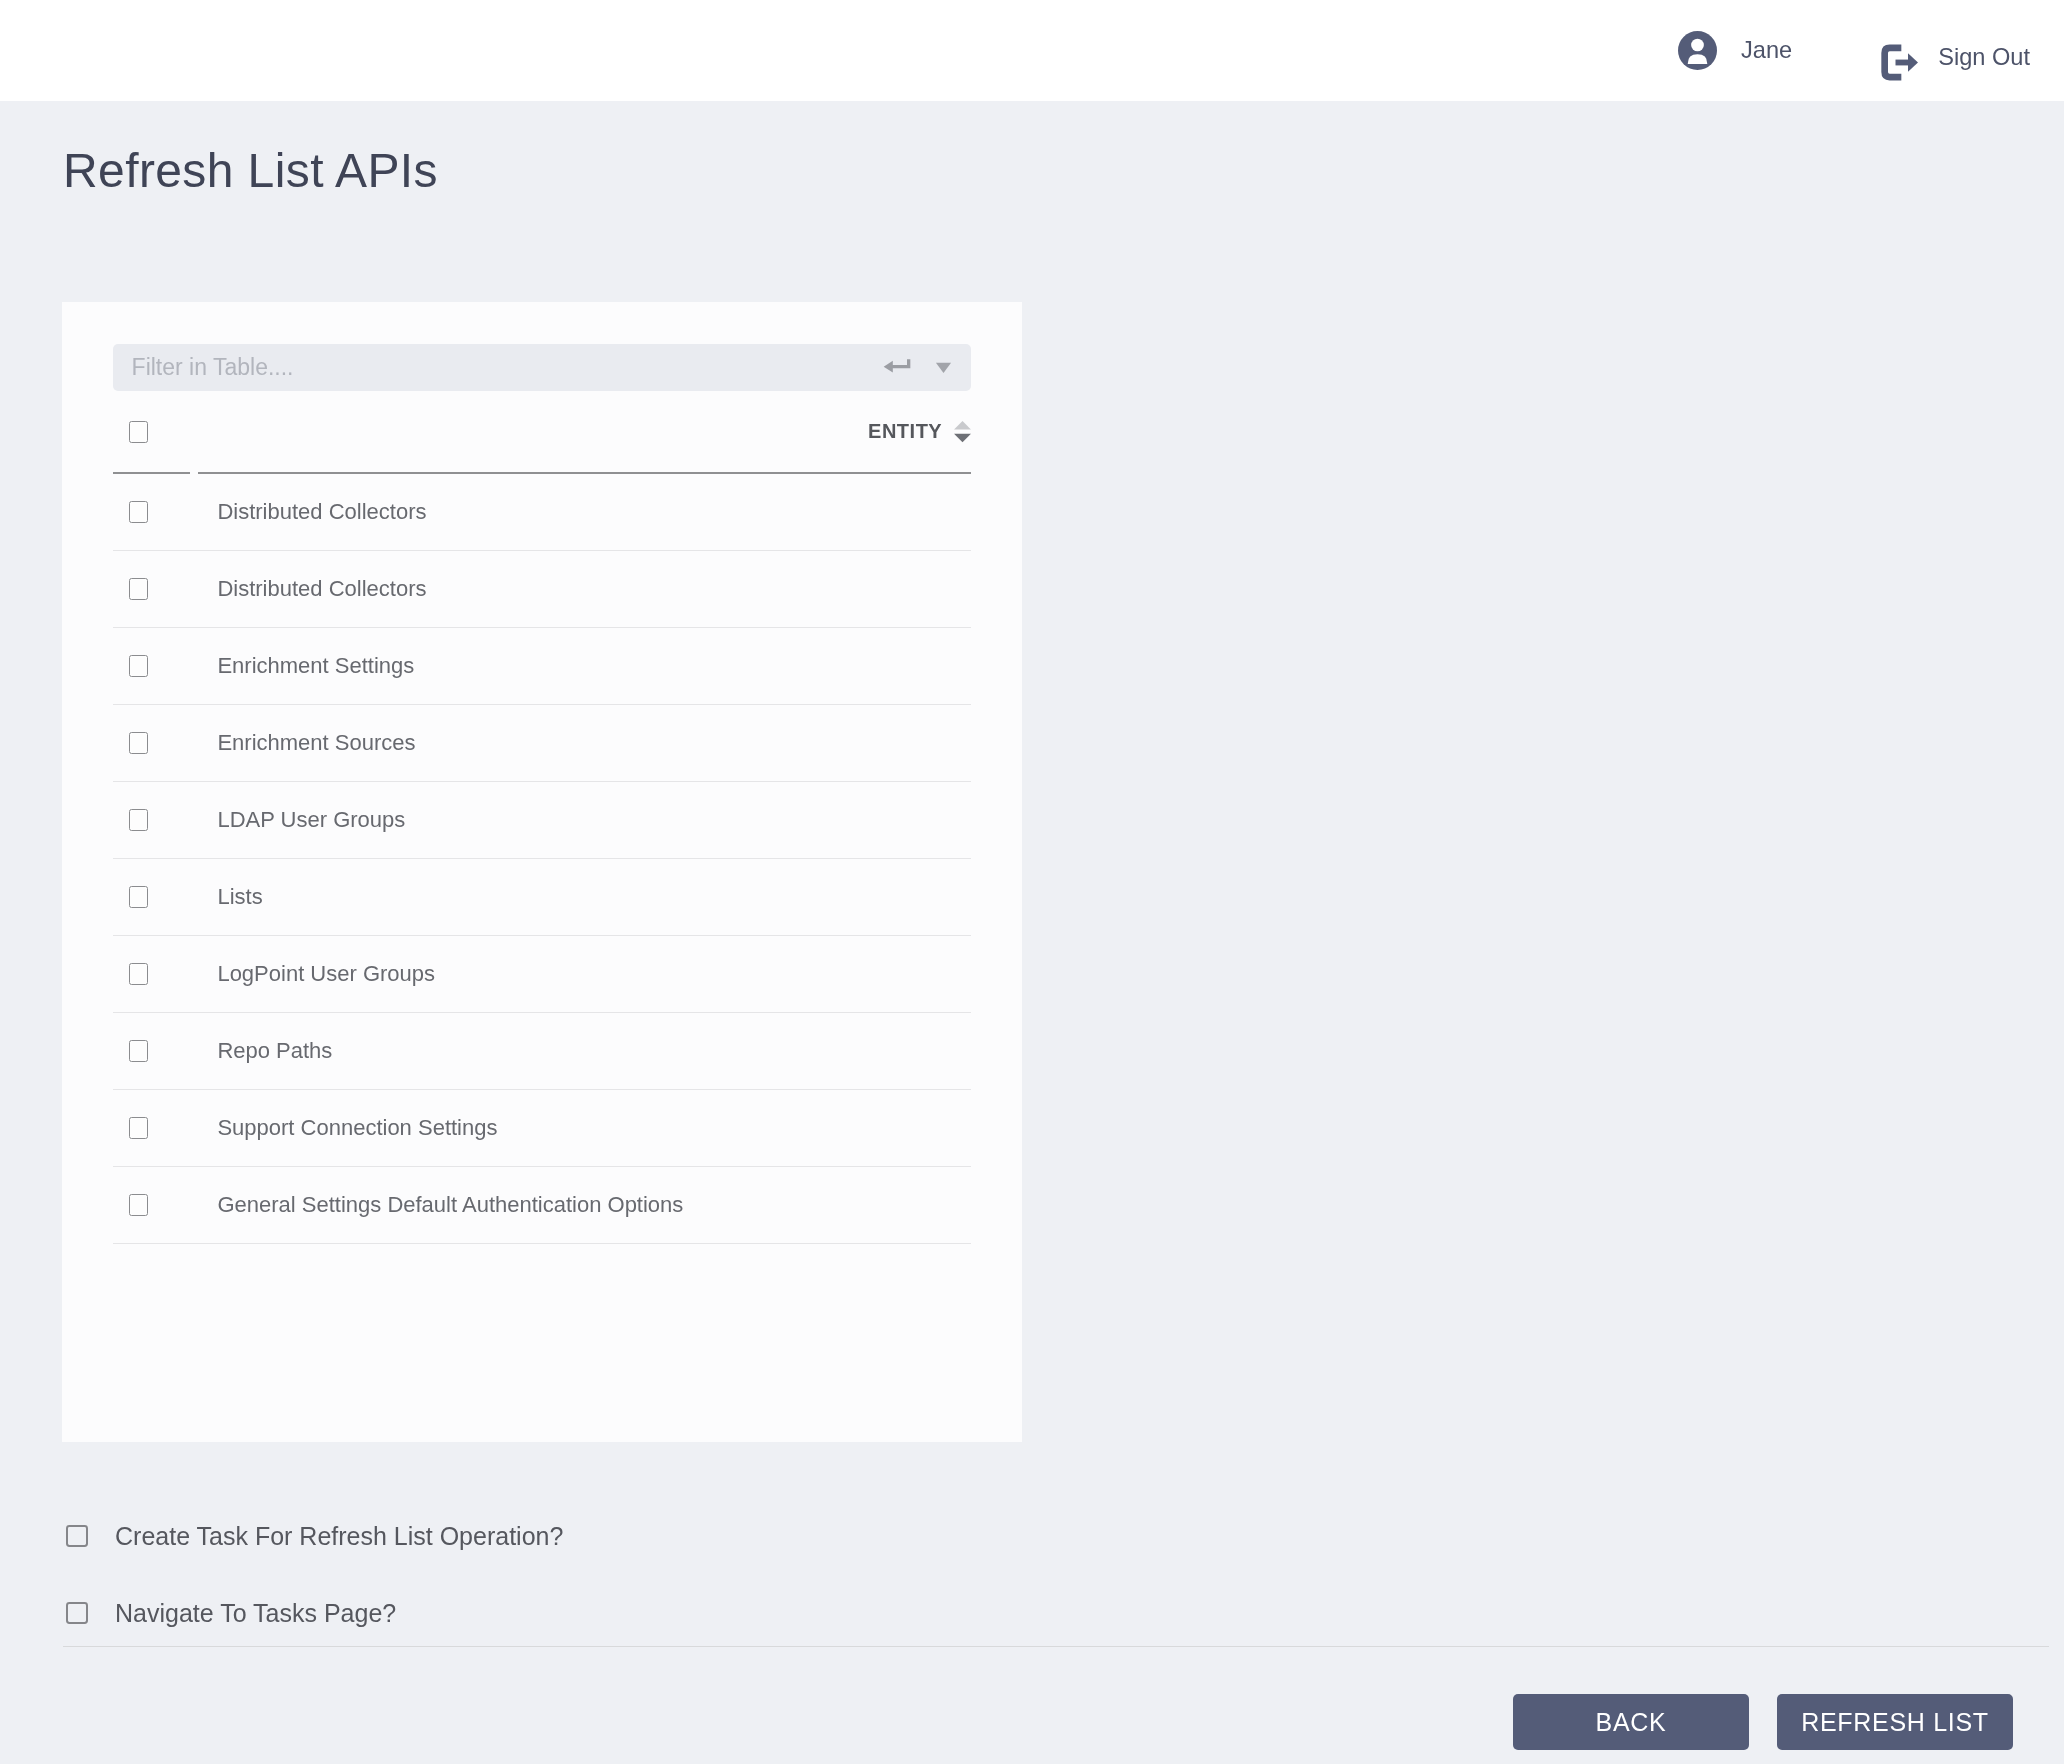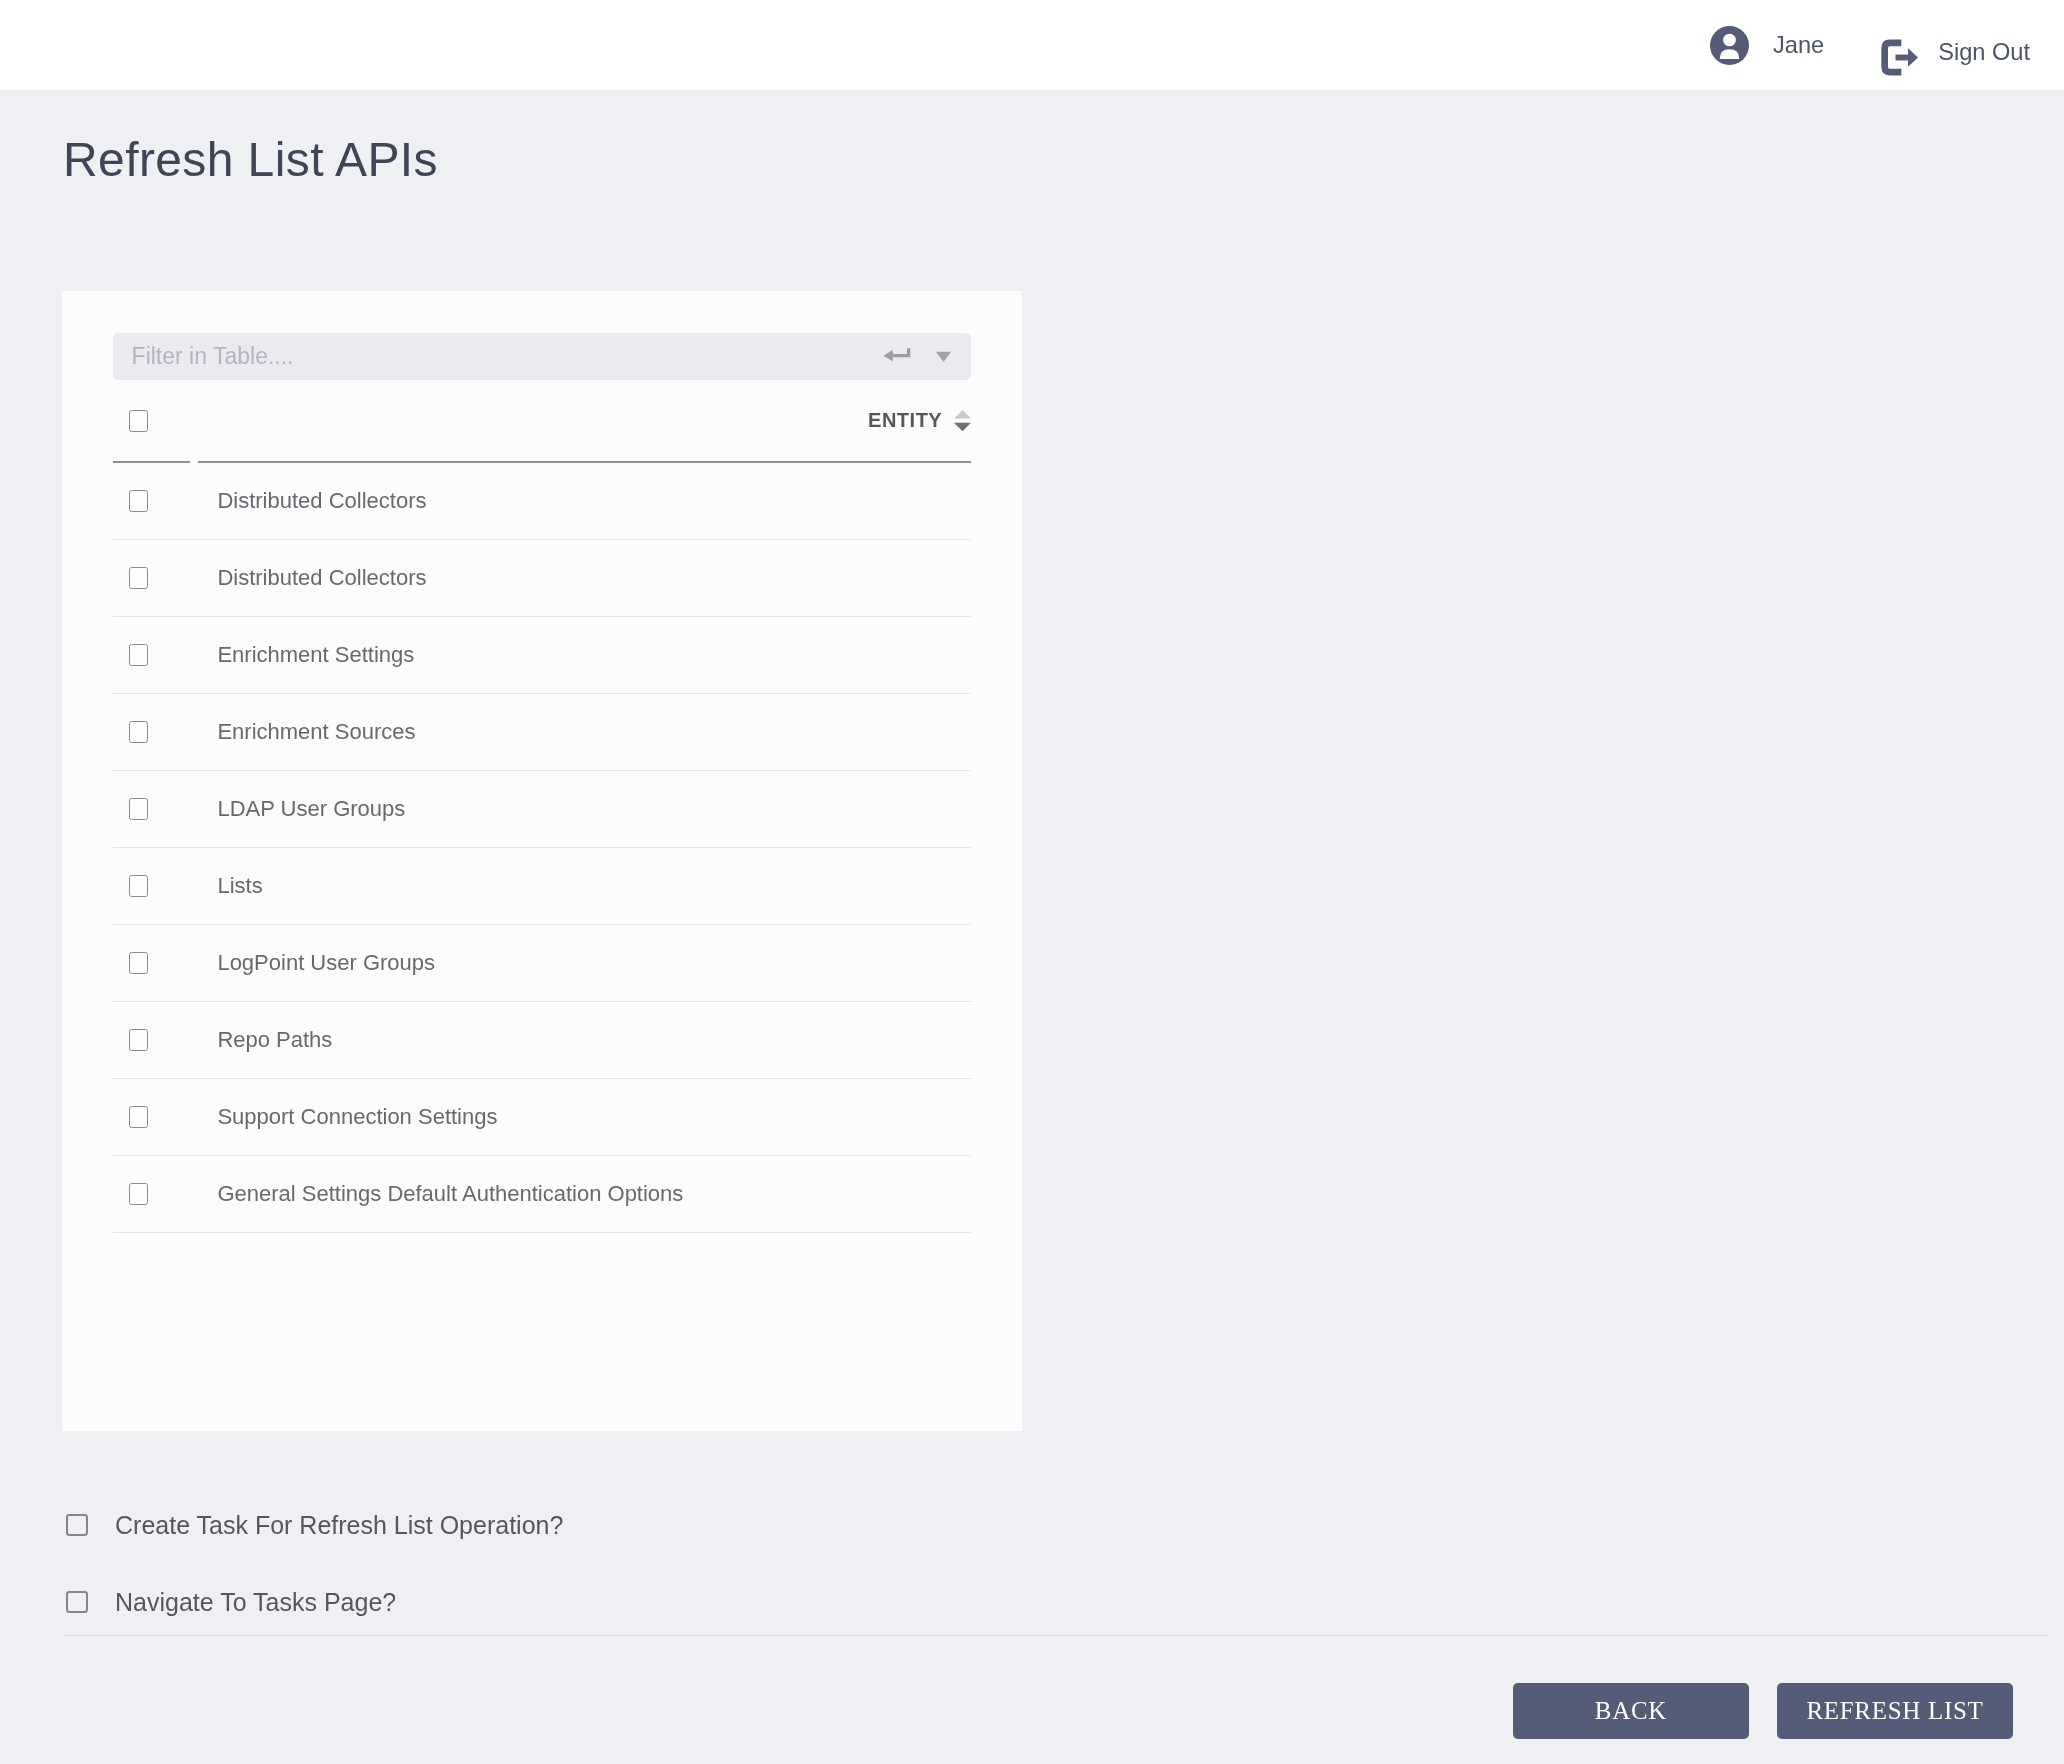--- a/index.html
+++ b/index.html
@@ -6,22 +6,22 @@
   html,body { width:2064px; height:1764px; }
   body {
     background:#eef0f4;
     font-family:"Liberation Sans","DejaVu Sans",sans-serif;
     overflow:hidden;
     color:#55575e;
   }
 
   
   .topbar {
-    height:90px; background:#ffffff;
-    display:flex; align-items:center; justify-content:flex-end;
+    height:101px; background:#ffffff;
+    display:flex; align-items:center; justify-content:flex-end;gap:32px;
   }
   .user-chip { display:flex; align-items:center; margin-right:54px; cursor:pointer; }
   .avatar-wrap { width:39px; height:39px; margin-right:23.6px; }
   .user-name { font-size:23.6px; color:#4d5369; }
   .signout { display:flex; margin-right:34px; cursor:pointer;margin-top:24px; }
   .signout-icon-wrap { width:40px; height:37px; margin-right:20px; }
   .signout-label { font-size:23.6px; color:#4d5369; }
 
   
   .page-title {
@@ -90,21 +90,21 @@
   }
   .footer-buttons {
     display:flex; justify-content:flex-end; align-items:center;
     gap:28px; margin-top:47px; padding-right:51px;
   }
   .btn {
     width:236px; height:56px;
     background:#545c78; color:#ffffff;
     border:none; border-radius:5px;
     font-size:25px; letter-spacing:0.7px;
-    font-family:Liberation Serif, serif;
+    font-family:Liberation Sans, sans-serif;
     display:flex; align-items:center; justify-content:center;
     cursor:pointer;
   }
 </style>
 </head>
 <body>
 
 <header class="topbar">
   <div class="user-chip">
     <span class="avatar-wrap">

